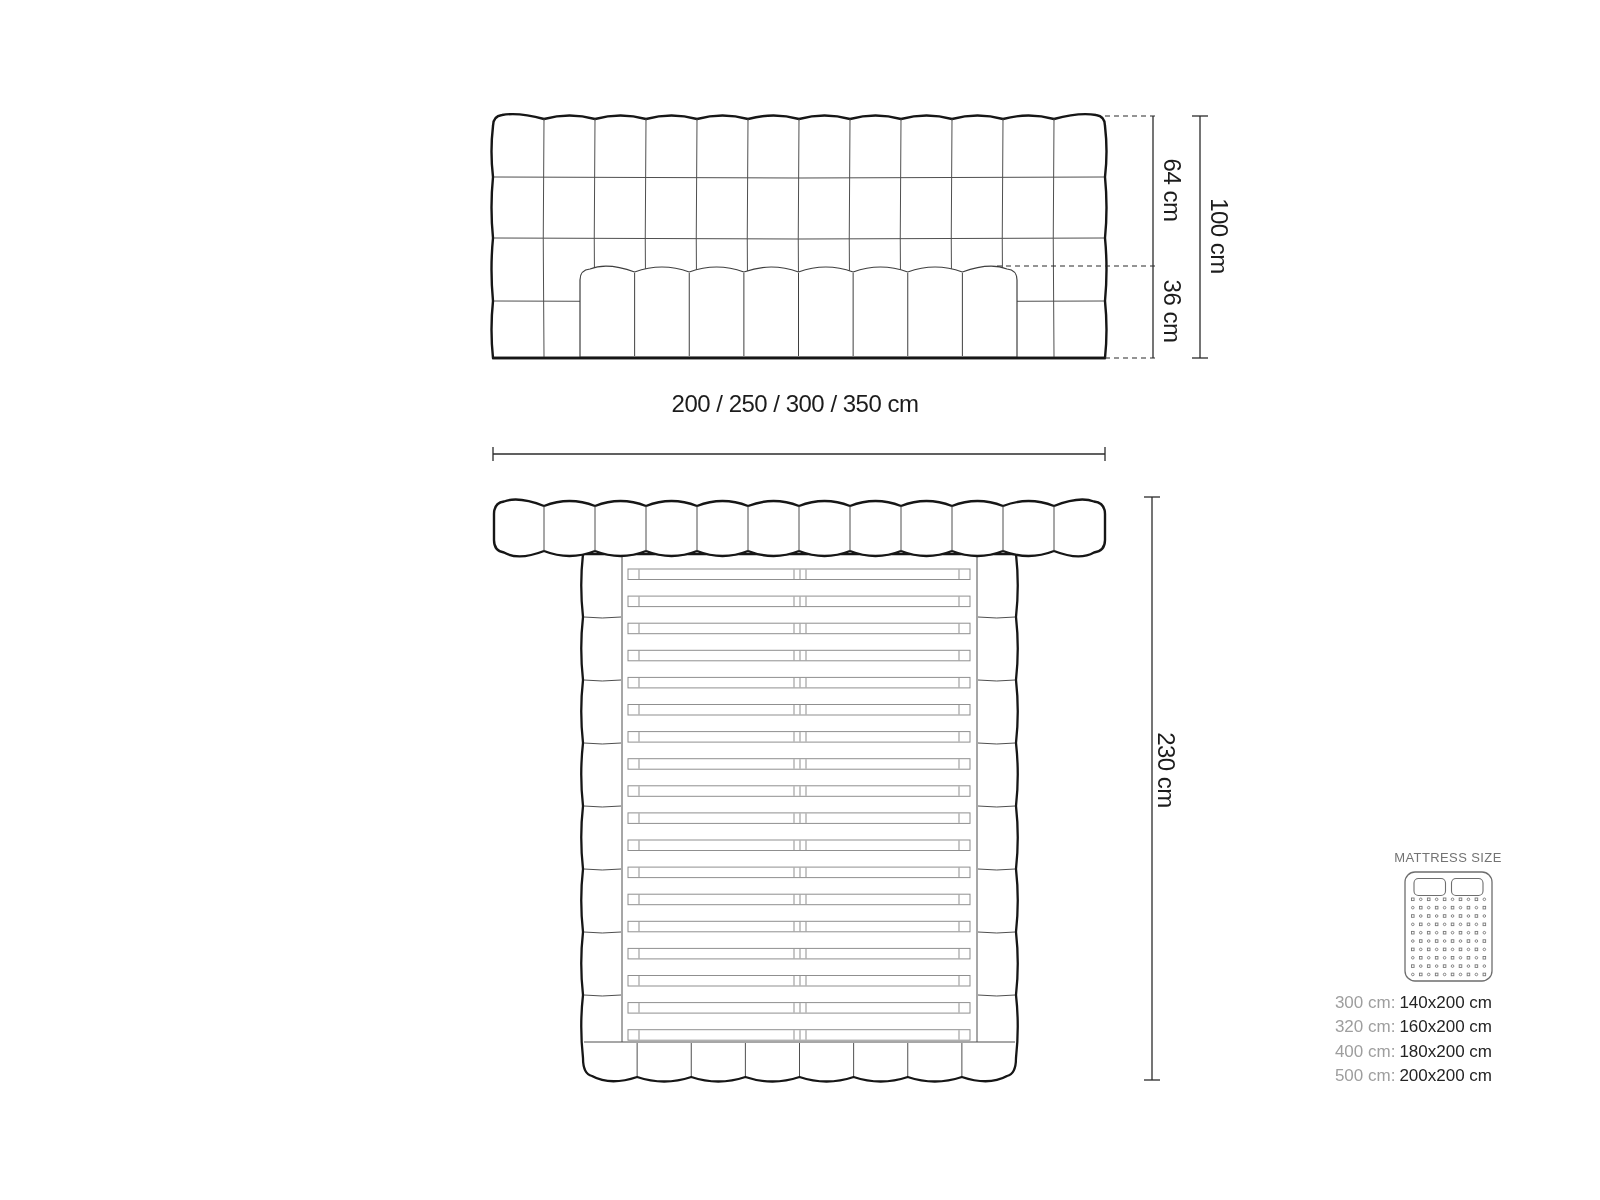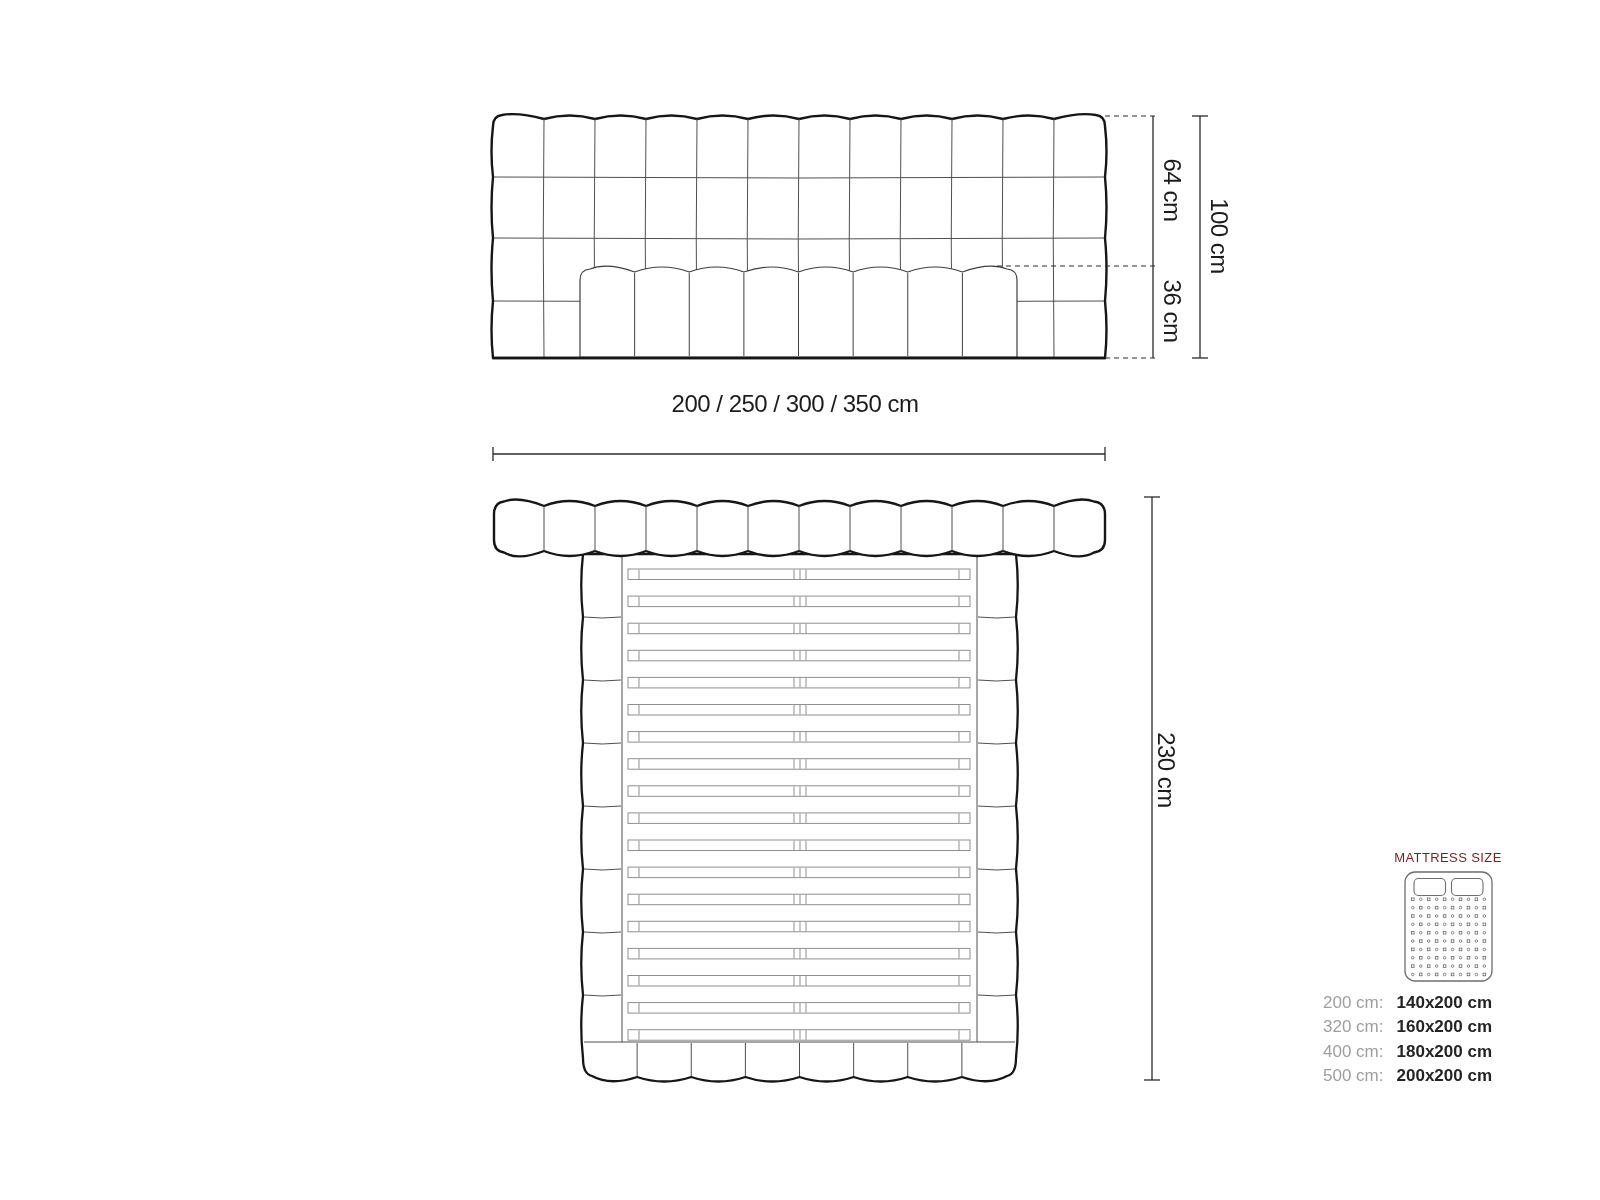--- a/index.html
+++ b/index.html
@@ -3,25 +3,25 @@
 <meta charset="utf-8">
 <style>
   html,body{margin:0;padding:0;background:#fff;}
   #stage{position:relative;width:1600px;height:1200px;background:#fff;overflow:hidden;
          font-family:"Liberation Sans",sans-serif;}
   #diagram-svg{position:absolute;left:0;top:0;}
   .dim-label{position:absolute;font-size:24px;color:#1c1c1c;white-space:nowrap;
              letter-spacing:-0.5px;transform:translate(-50%,-50%);}
   .dim-label.rot{transform:translate(-50%,-50%) rotate(90deg);}
   .legend-title{position:absolute;left:1388px;top:850px;width:120px;text-align:center;
-                font-size:13px;color:#7f1d1d;letter-spacing:0.4px;white-space:nowrap;}
+                font-size:13px;color:#737373;letter-spacing:0.4px;white-space:nowrap;}
   .legend-rows{position:absolute;left:1320px;top:991px;width:172px;text-align:right;
                font-size:17px;line-height:24.4px;white-space:nowrap;}
   .legend-rows .frame{color:#9e9e9e;font-weight:normal;}
-  .legend-rows .mattress{color:#242424;font-weight:bold;margin-left:13px;text-align:right;}
+  .legend-rows .mattress{color:#242424;font-weight:normal;margin-left:4px;text-align:right;}
 </style>
 </head>
 <body>
 
 <div id="stage">
 
   <svg id="diagram-svg" width="1600" height="1200" viewBox="0 0 1600 1200">
       <path d="M 493 358 Q 490 329.5 493 301 Q 490 269.5 493 238 Q 490 207.5 493 177 Q 490 151.5 493 126 Q 493 116 502 115 Q 518.5 112 544 119 Q 569.5 112 595 119 Q 620.5 112 646 119 Q 671.5 112 697 119 Q 722.5 112 748 119 Q 773.5 112 799 119 Q 824.5 112 850 119 Q 875.5 112 901 119 Q 926.5 112 952 119 Q 977.5 112 1003 119 Q 1028.5 112 1054 119 Q 1079.5 112 1096 115 Q 1105 116 1105 126 Q 1108 151.5 1105 177 Q 1108 207.5 1105 238 Q 1108 269.5 1105 301 Q 1108 329.5 1105 358 Z" fill="#fff" stroke="#161616" stroke-width="2.4" stroke-linejoin="round"></path>
       <path d="M 494 177 Q 799 179 1104 177" fill="none" stroke="#4f4f4f" stroke-width="1"></path>
       <path d="M 494 238 Q 799 240 1104 238" fill="none" stroke="#4f4f4f" stroke-width="1"></path>
@@ -311,21 +311,21 @@
 
   <div class="dim-label" style="left:795px;top:404px;">200 / 250 / 300 / 350 cm</div>
   <div class="dim-label rot" style="left:1172px;top:190px;">64 cm</div>
   <div class="dim-label rot" style="left:1172px;top:311px;">36 cm</div>
   <div class="dim-label rot" style="left:1219px;top:236px;">100 cm</div>
   <div class="dim-label rot" style="left:1166px;top:770px;">230 cm</div>
 
   <div class="legend-title">MATTRESS SIZE</div>
   <div class="legend-rows">
     <div>
-      <span class="frame">200 cm:</span><span class="mattress">140x200 cm</span>
+      <span class="frame">300 cm:</span><span class="mattress">140x200 cm</span>
     </div>
     <div>
       <span class="frame">320 cm:</span><span class="mattress">160x200 cm</span>
     </div>
     <div>
       <span class="frame">400 cm:</span><span class="mattress">180x200 cm</span>
     </div>
     <div>
       <span class="frame">500 cm:</span><span class="mattress">200x200 cm</span>
     </div>

